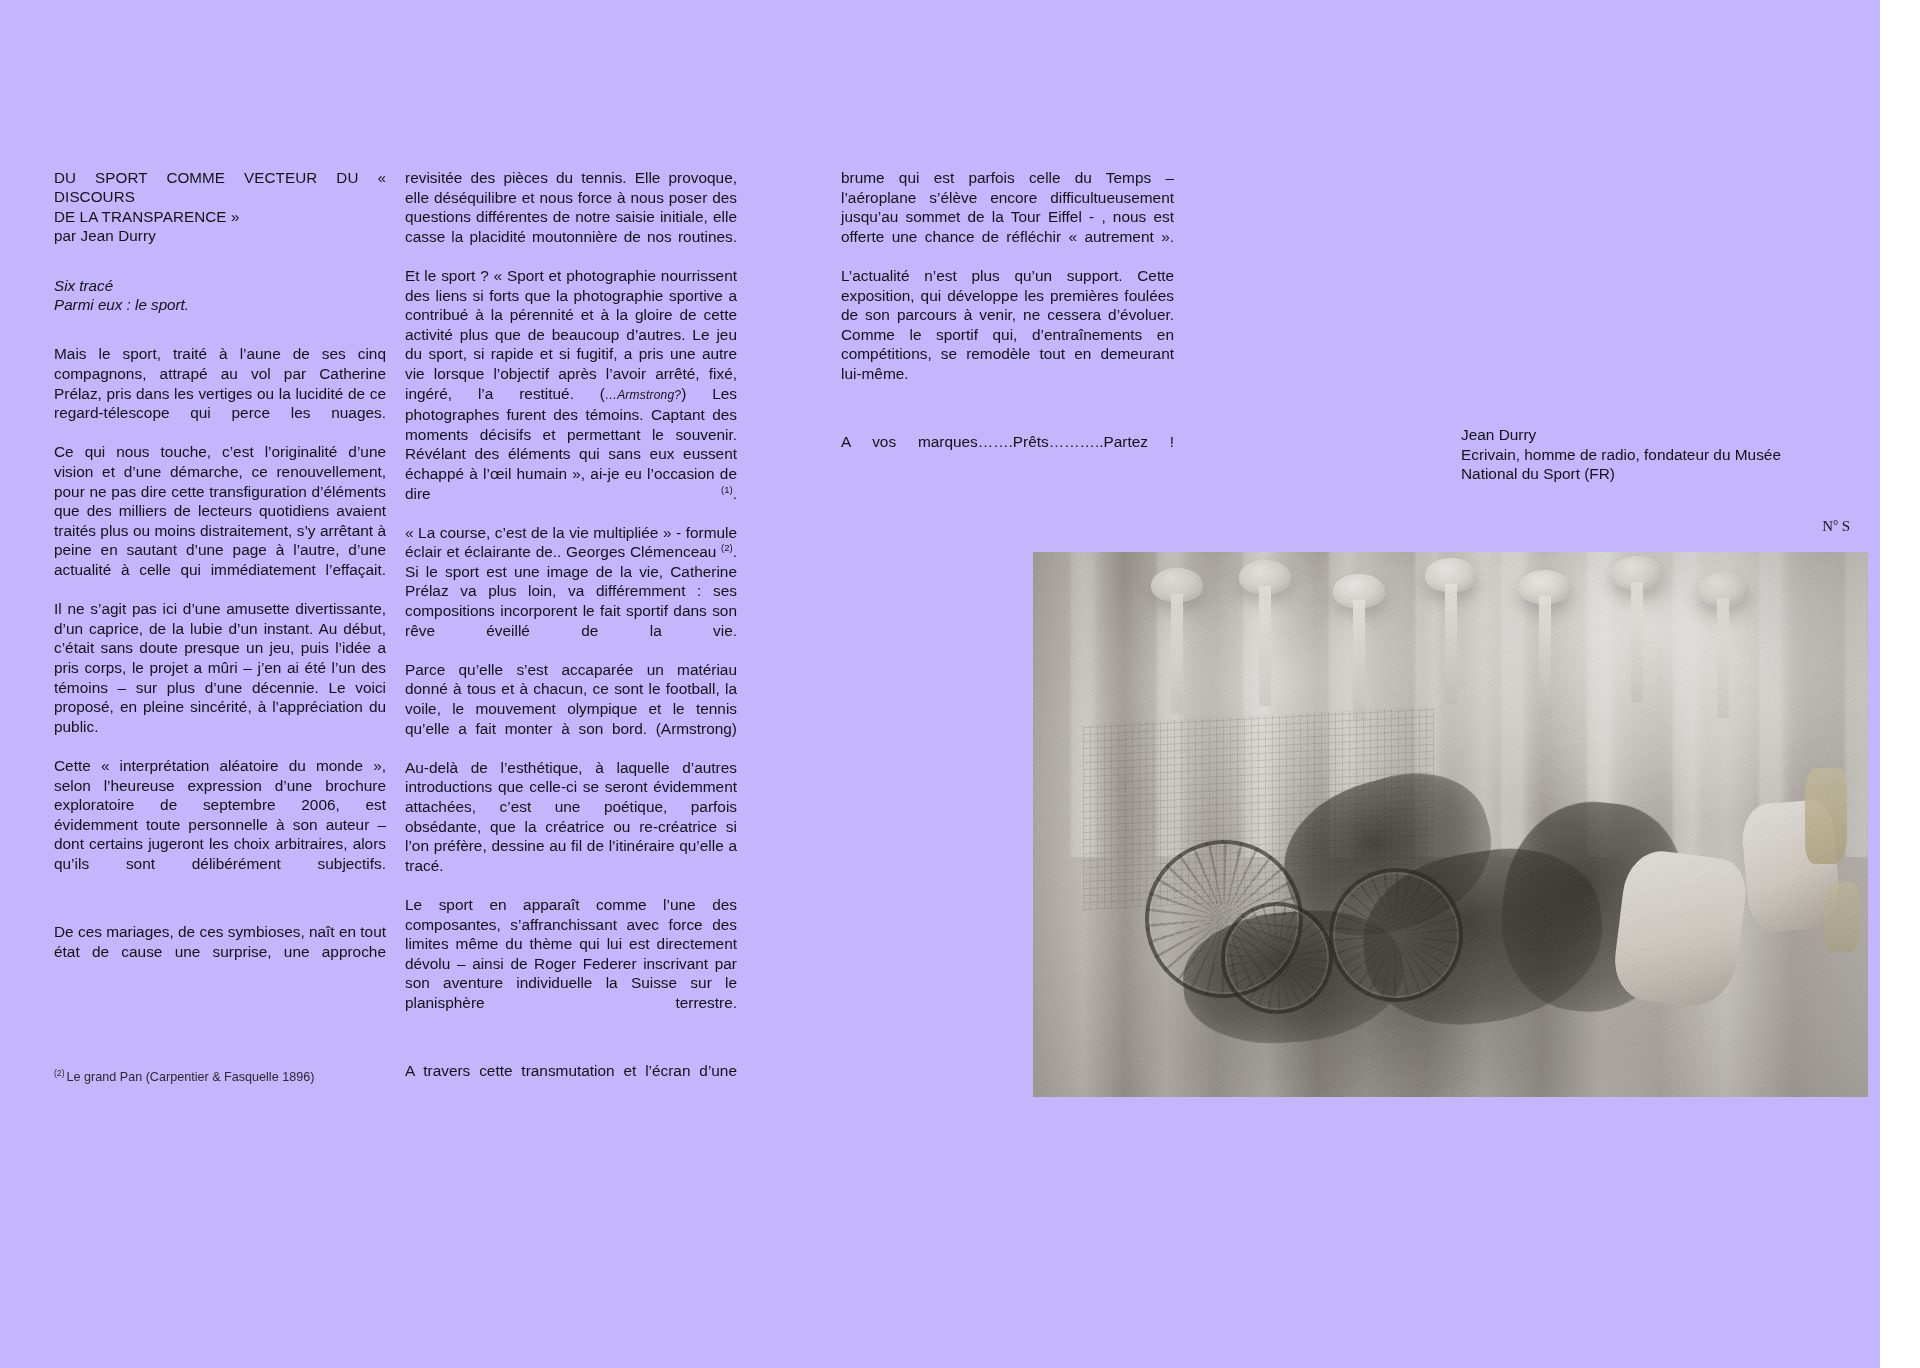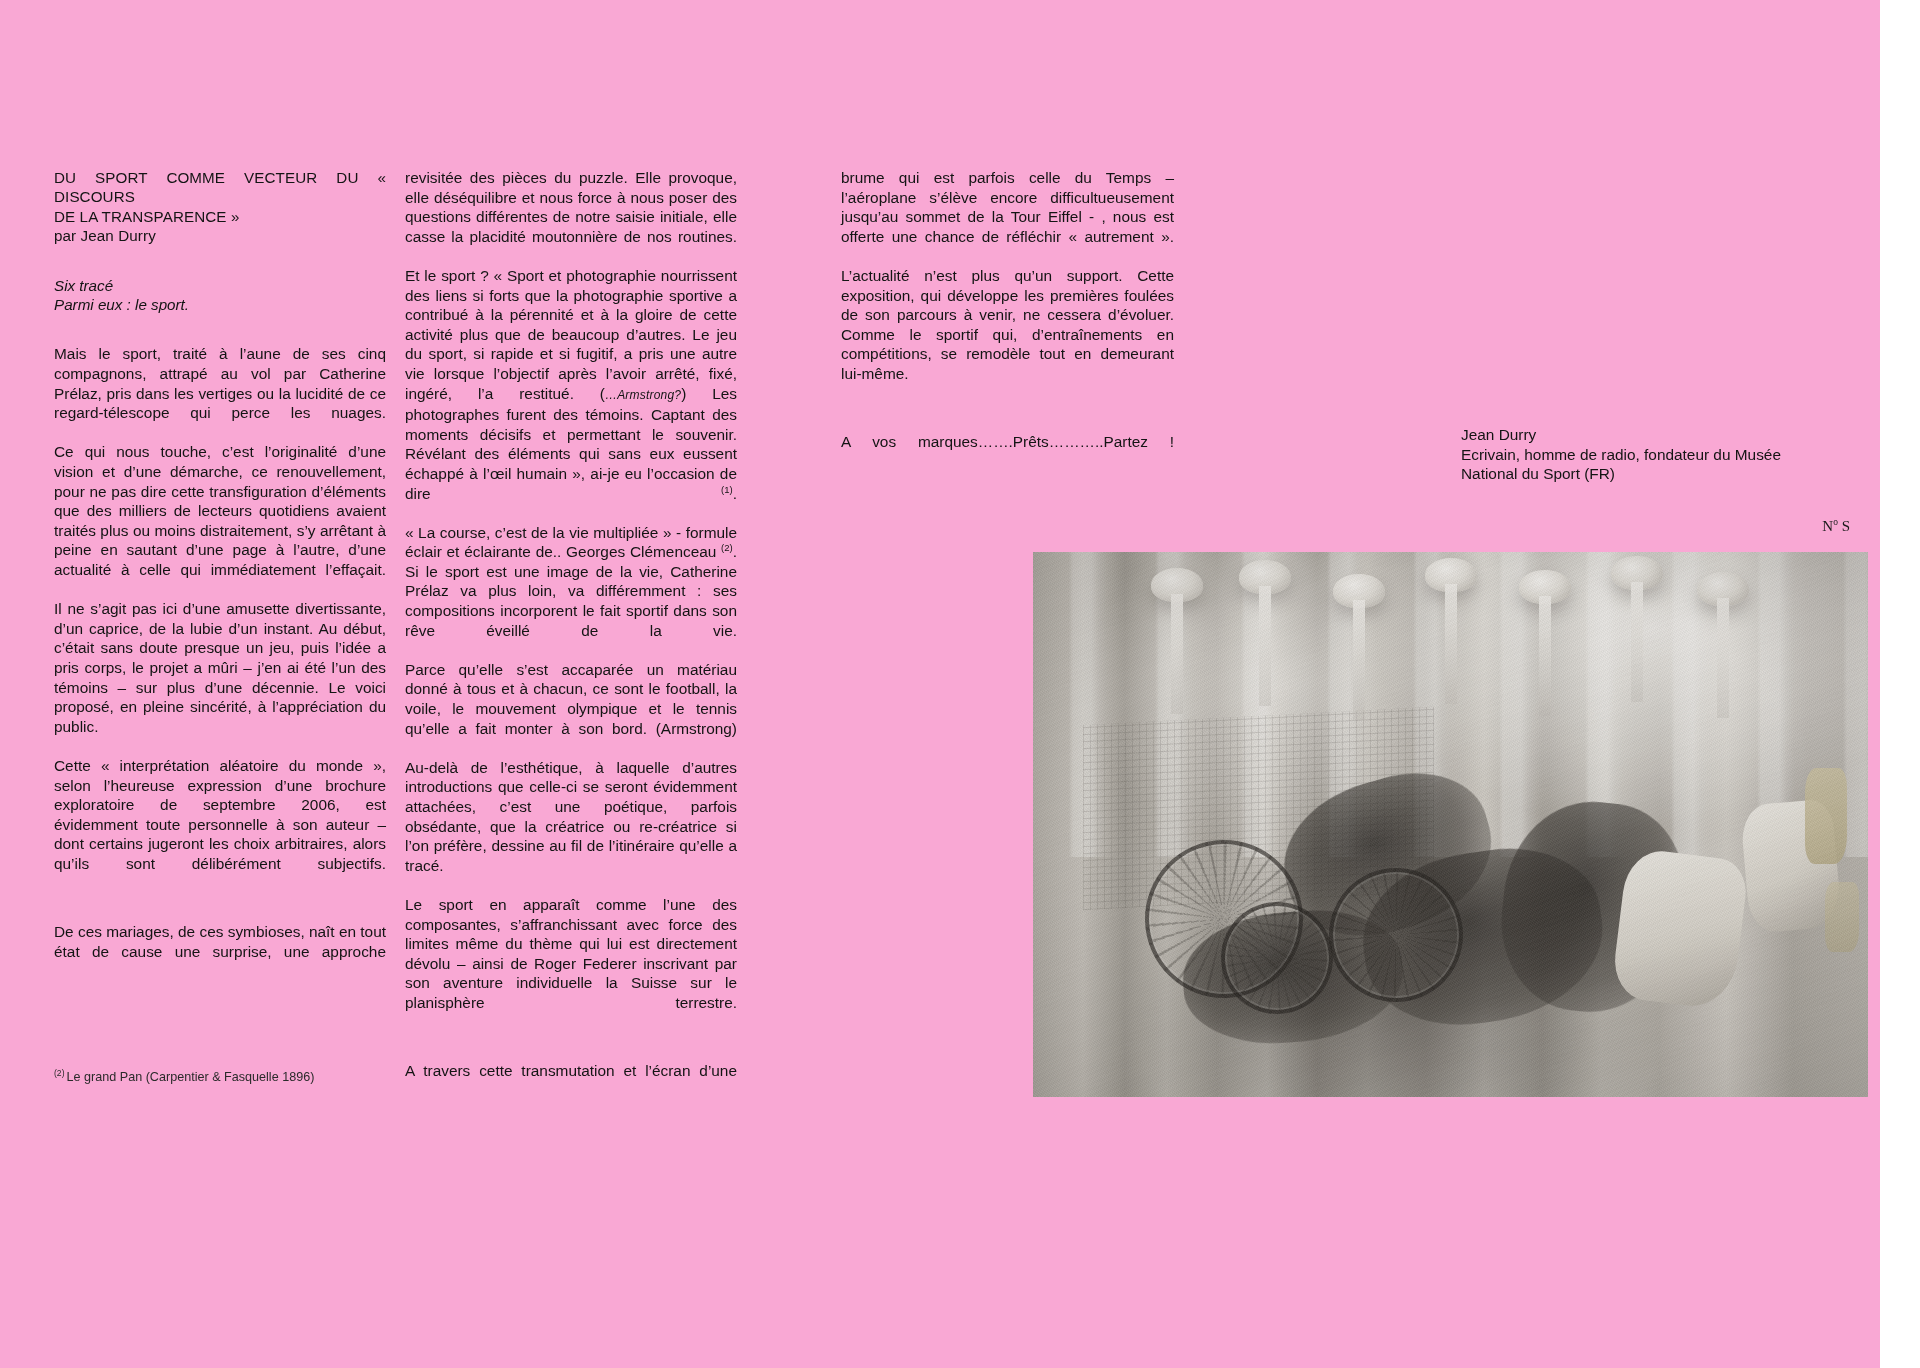--- a/index.html
+++ b/index.html
@@ -16,21 +16,21 @@
     font-family: "Liberation Sans", sans-serif;
     color: #1a1a1a;
     -webkit-font-smoothing: antialiased;
   }
 
   .page {
     position: absolute;
     left: 0; top: 0;
     width: 1880px;
     height: 1368px;
-    background: #f9a8d4;
+    background: #c4b5fd;
   }
 
   
   .col {
     position: absolute;
     text-align: justify;
     text-justify: inter-word;
     font-size: 15.4px;
     line-height: 19.6px;
     color: #141414;
@@ -282,21 +282,21 @@
       <p>Mais le sport, traité à l’aune de ses cinq compagnons, attrapé au vol par Catherine Prélaz, pris dans les vertiges ou la lucidité de ce regard-télescope qui perce les nuages.</p>
       <p>Ce qui nous touche, c’est l’originalité d’une vision et d’une démarche, ce renouvellement, pour ne pas dire cette transfiguration d’éléments que des milliers de lecteurs quotidiens avaient traités plus ou moins distraitement, s’y arrêtant à peine en sautant d’une page à l’autre, d’une actualité à celle qui immédiatement l’effaçait.</p>
       <p>Il ne s’agit pas ici d’une amusette divertissante, d’un caprice, de la lubie d’un instant. Au début, c’était sans doute presque un jeu, puis l’idée a pris corps, le projet a mûri – j’en ai été l’un des témoins – sur plus d’une décennie. Le voici proposé, en pleine sincérité, à l’appréciation du public.</p>
       <p>Cette « interprétation aléatoire du monde », selon l’heureuse expression d’une brochure exploratoire de septembre 2006, est évidemment toute personnelle à son auteur – dont certains jugeront les choix arbitraires, alors qu’ils sont délibérément subjectifs.</p>
       <p>De ces mariages, de ces symbioses, naît en tout état de cause une surprise, une approche</p>
     </div>
   </div>
 
   <div class="col" id="col-2">
     <div class="body-block">
-      <p>revisitée des pièces du puzzle. Elle provoque, elle déséquilibre et nous force à nous poser des questions différentes de notre saisie initiale, elle casse la placidité moutonnière de nos routines.</p>
+      <p>revisitée des pièces du tennis. Elle provoque, elle déséquilibre et nous force à nous poser des questions différentes de notre saisie initiale, elle casse la placidité moutonnière de nos routines.</p>
       <p>Et le sport ? « Sport et photographie nourrissent des liens si forts que la photographie sportive a contribué à la pérennité et à la gloire de cette activité plus que de beaucoup d’autres. Le jeu du sport, si rapide et si fugitif, a pris une autre vie lorsque l’objectif après l’avoir arrêté, fixé, ingéré, l’a restitué. (<span class="whisper">…Armstrong?</span>) Les photographes furent des témoins. Captant des moments décisifs et permettant le souvenir. Révélant des éléments qui sans eux eussent échappé à l’œil humain », ai-je eu l’occasion de dire <sup class="fn">(1)</sup>.</p>
       <p>« La course, c’est de la vie multipliée » - formule éclair et éclairante de.. Georges Clémenceau <sup class="fn">(2)</sup>. Si le sport est une image de la vie, Catherine Prélaz va plus loin, va différemment : ses compositions incorporent le fait sportif dans son rêve éveillé de la vie.</p>
       <p>Parce qu’elle s’est accaparée un matériau donné à tous et à chacun, ce sont le football, la voile, le mouvement olympique et le tennis qu’elle a fait monter à son bord. (Armstrong)</p>
       <p>Au-delà de l’esthétique, à laquelle d’autres introductions que celle-ci se seront évidemment attachées, c’est une poétique, parfois obsédante, que la créatrice ou re-créatrice si l’on préfère, dessine au fil de l’itinéraire qu’elle a tracé.</p>
       <p>Le sport en apparaît comme l’une des composantes, s’affranchissant avec force des limites même du thème qui lui est directement dévolu – ainsi de Roger Federer inscrivant par son aventure individuelle la Suisse sur le planisphère terrestre.</p>
       <p>A travers cette transmutation et l’écran d’une</p>
     </div>
   </div>
 
   <div class="col" id="col-3">

